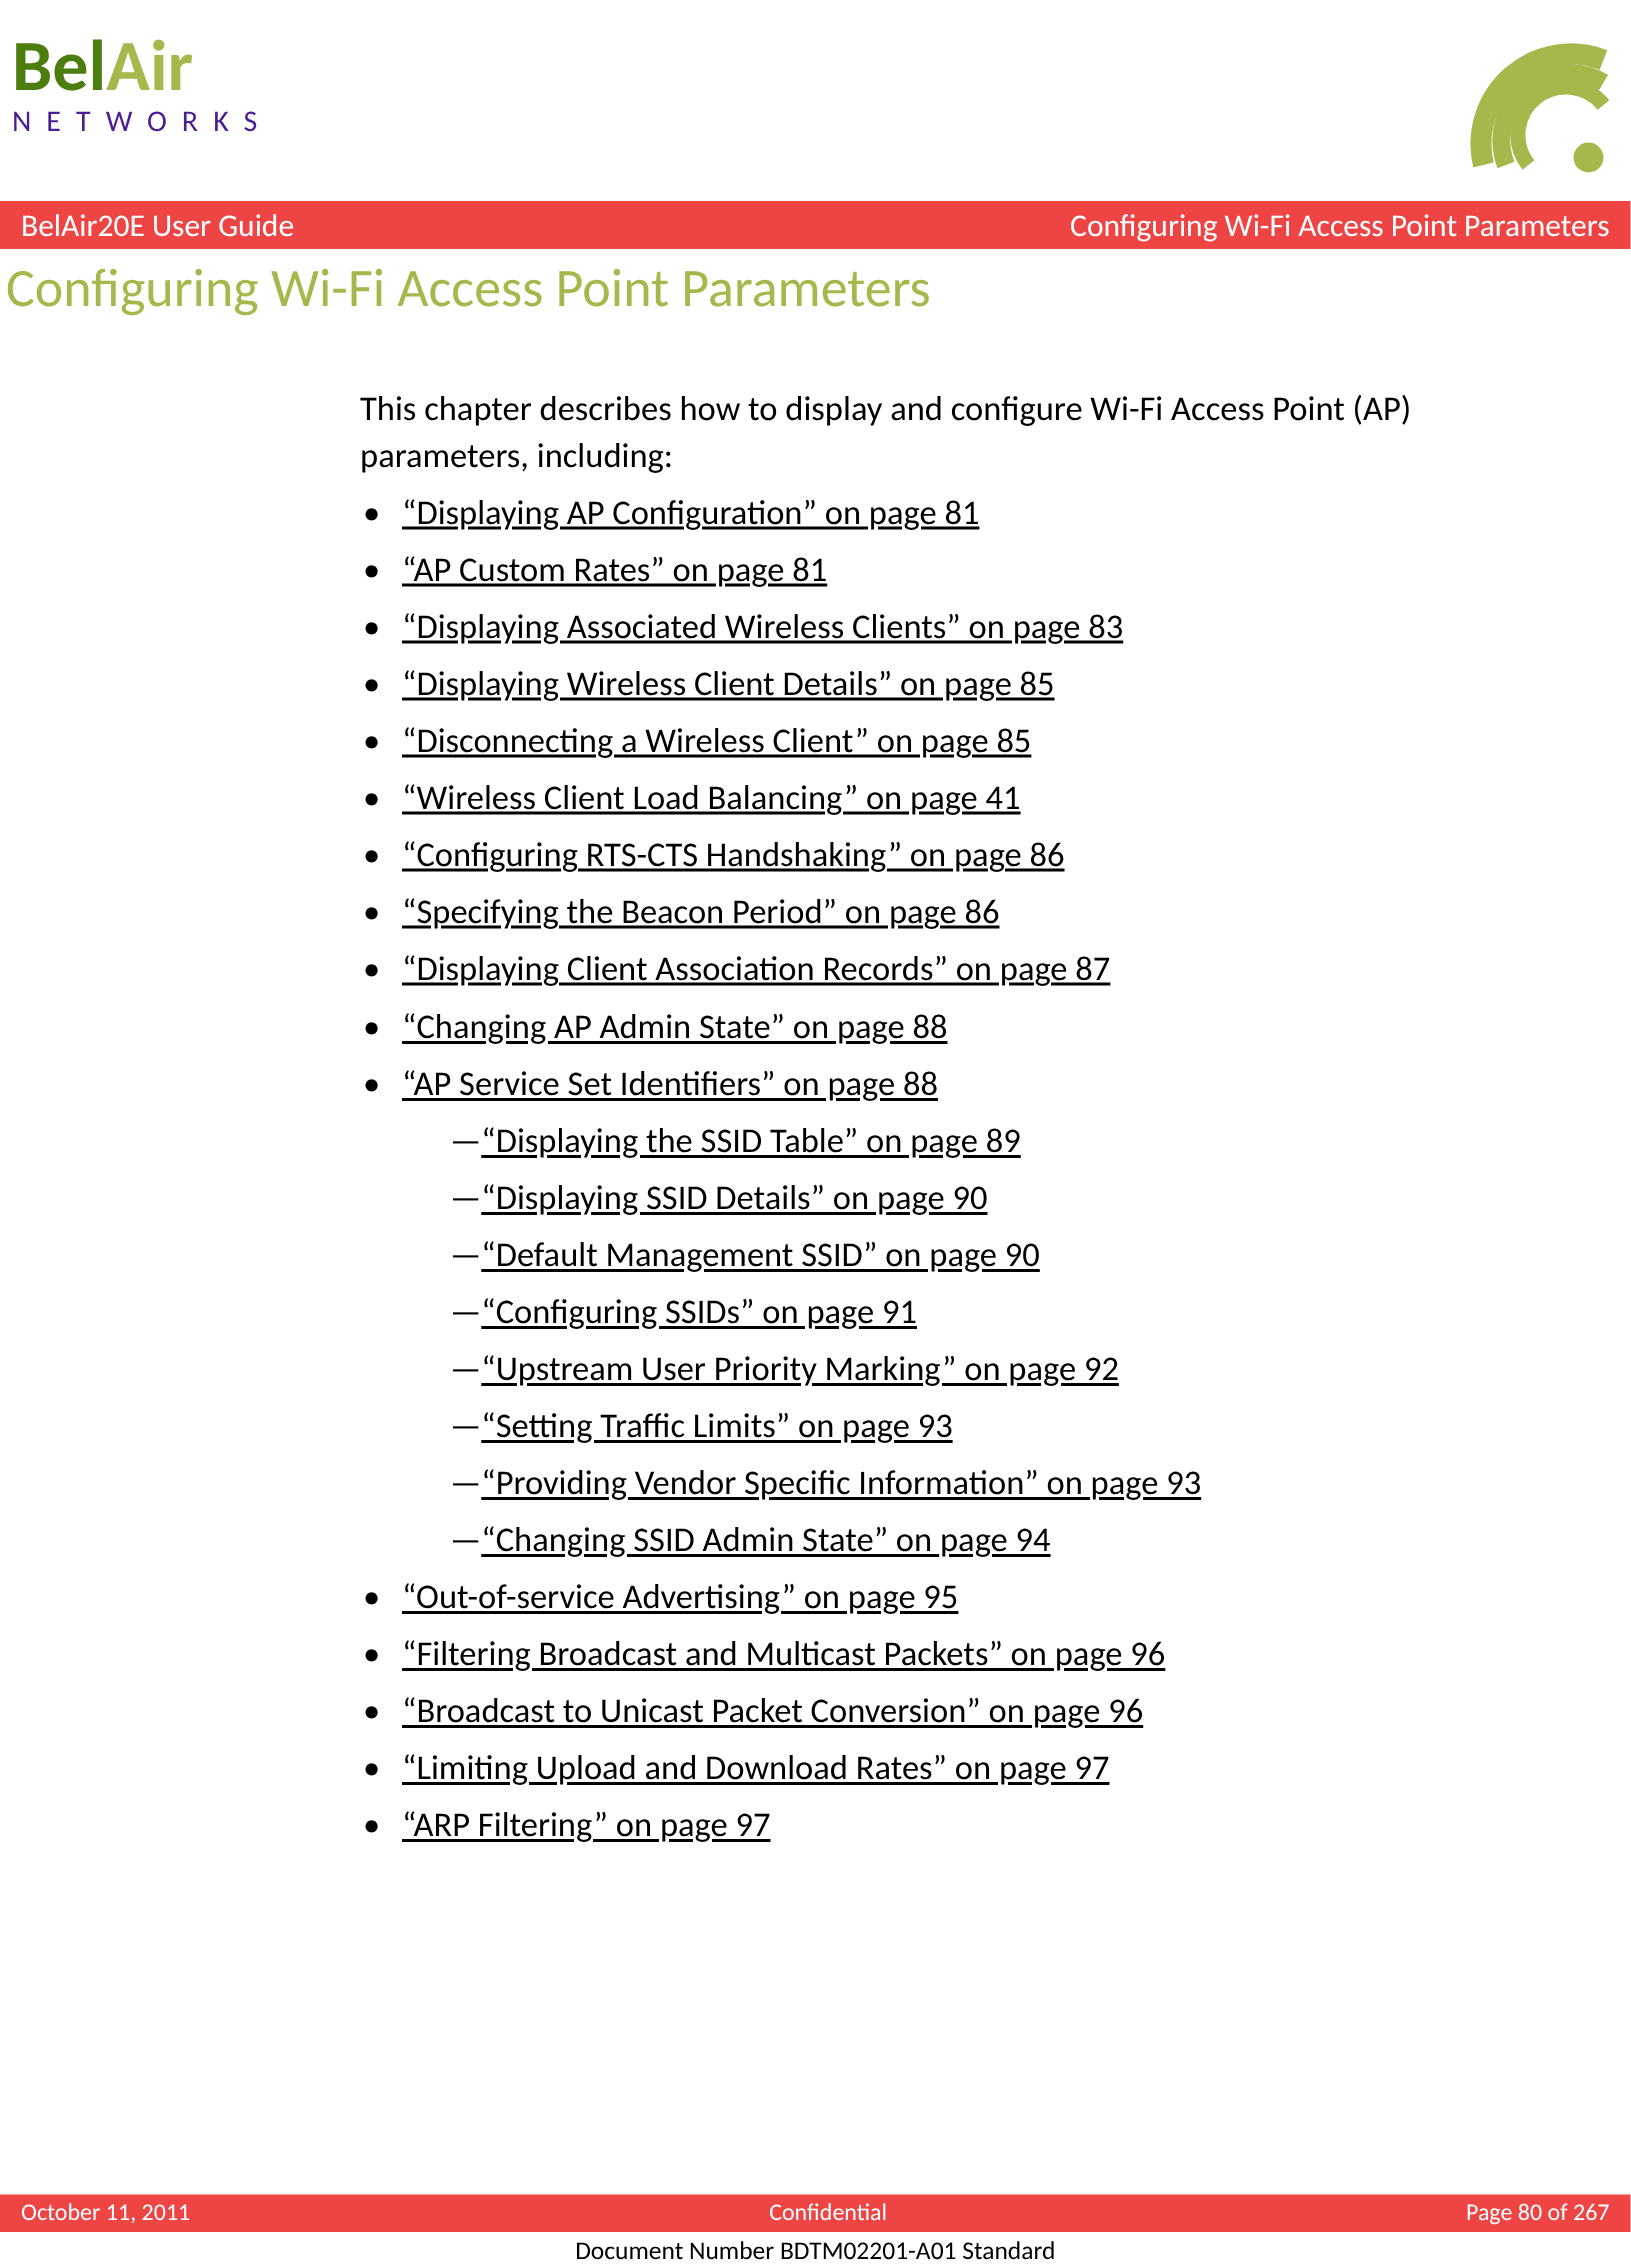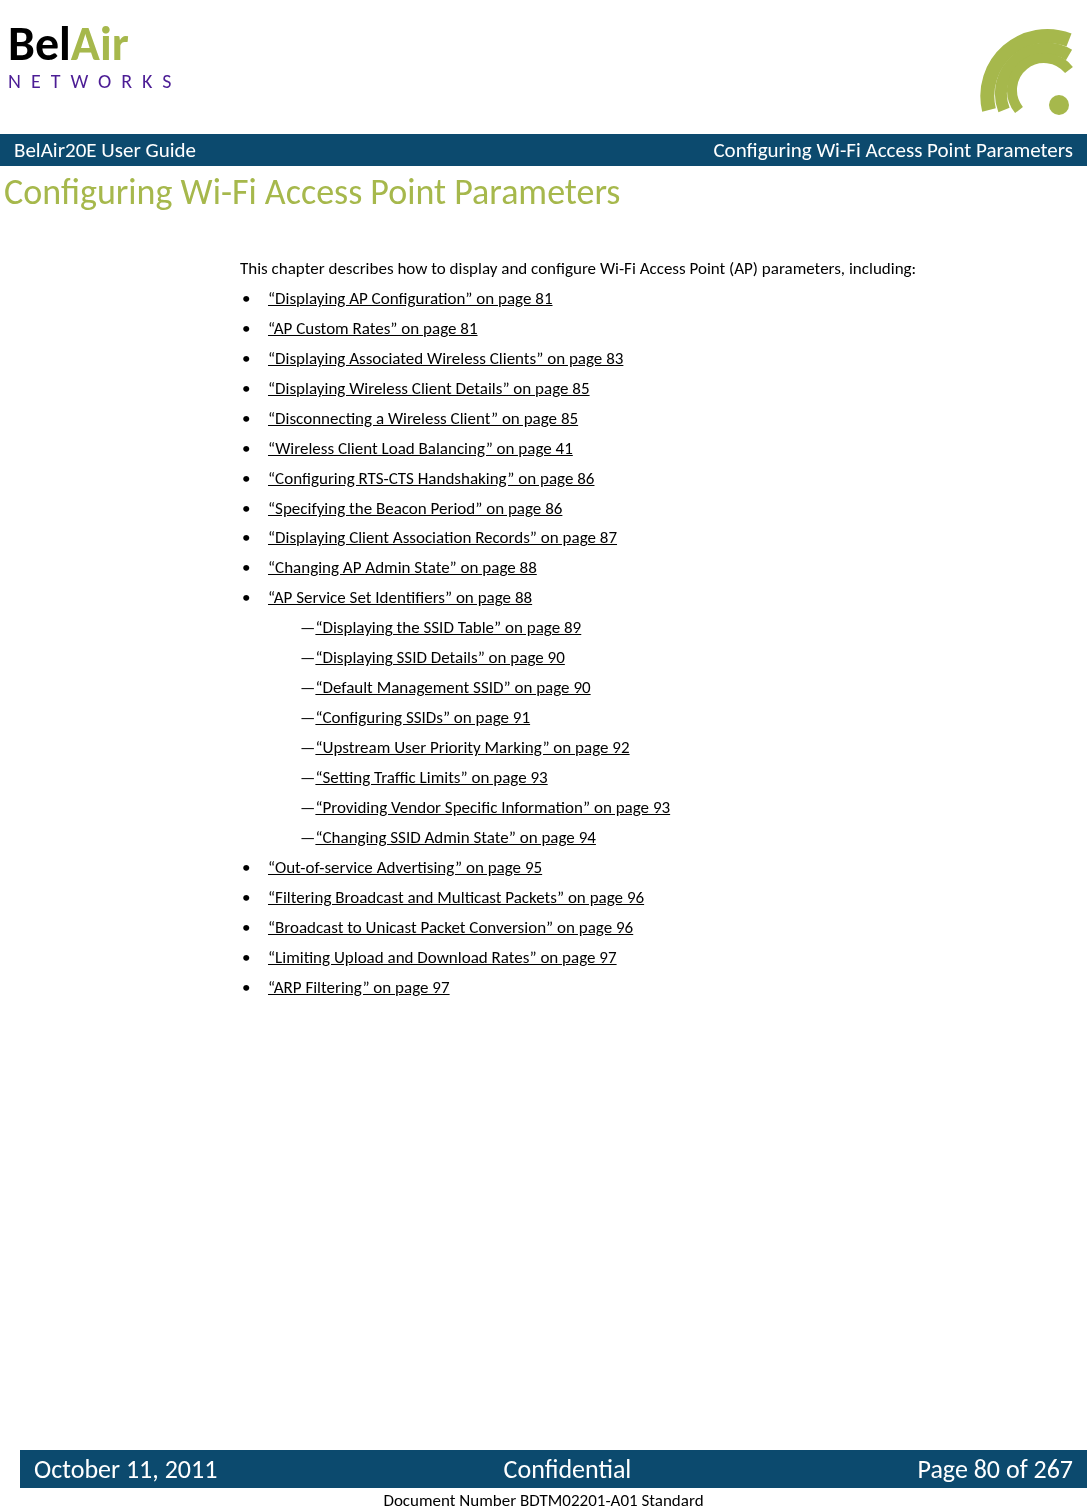--- a/index.html
+++ b/index.html
@@ -21,50 +21,50 @@
     padding: 10px 8px 4px 8px;
     height: 120px;
   }
   .logo-left {
     padding-top: 4px;
   }
   .logo-left .word1 {
     font-size: 48px;
     font-weight: bold;
   }
-  .logo-left .word1 .b { color: #000000; }
+  .logo-left .word1 .b { color: #4d7c0f; }
   .logo-left .word1 .a { color: #a6b84c; }
   .logo-left .word2 {
     font-size: 20px;
     letter-spacing: 10px;
     color: #4c1d95;
     margin-top: -4px;
   }
   .logo-right svg { display:block; }
   .header-bar, .footer-bar {
-    background: #0c4a6e;
+    background: #ef4444;
     color: #fff;
     display: flex;
     justify-content: space-between;
     align-items: center;
     padding: 3px 14px;
     font-size: 21px;
   }
-  .footer-bar { font-size: 26px; margin-left: 20px; }
+  .footer-bar { font-size: 16px; }
   .chapter-title {
     color: #a6b84c;
     font-size: 36px;
     padding: 4px 0 0 4px;
     font-weight: normal;
   }
   .body-text {
     margin-left: 240px;
     margin-right: 60px;
     margin-top: 44px;
-    font-size: 17px;
+    font-size: 23px;
     line-height: 1.35;
   }
   .intro { margin-bottom: 6px; }
   ul.toc {
     list-style: none;
     padding-left: 0;
     margin: 0;
   }
   ul.toc > li {
     position: relative;

